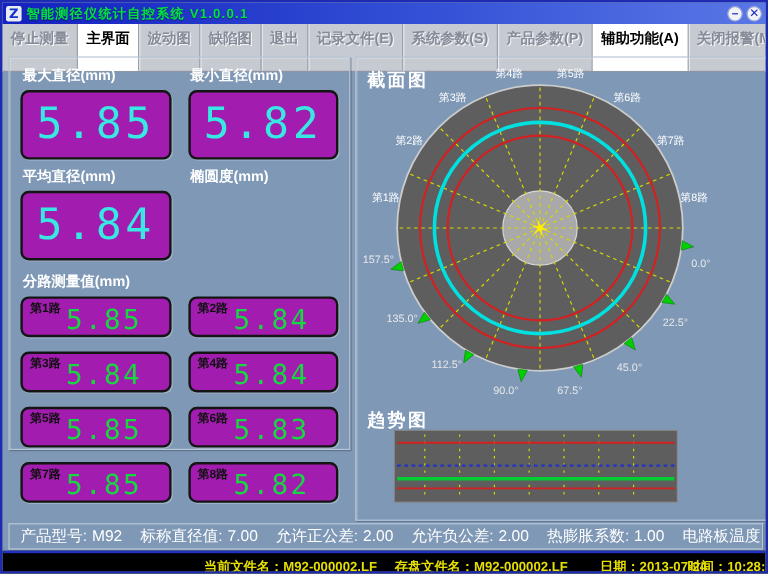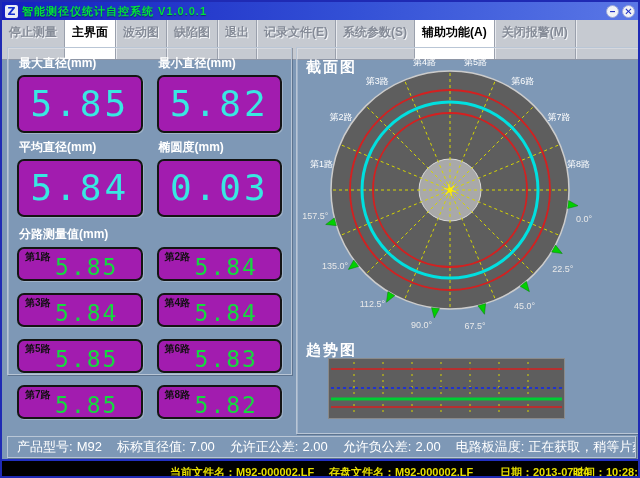--- a/index.html
+++ b/index.html
@@ -106,20 +106,21 @@
   </div>
 
   <div class="menubar" id="menubar">
       <div class="menu-item">停止测量</div>
       <div class="menu-item active">主界面</div>
       <div class="menu-item">波动图</div>
       <div class="menu-item">缺陷图</div>
       <div class="menu-item">退出</div>
       <div class="menu-item">记录文件(E)</div>
       <div class="menu-item">系统参数(S)</div>
+      <div class="menu-item">产品参数(P)</div>
       <div class="menu-item active">辅助功能(A)</div>
       <div class="menu-item">关闭报警(M)</div>
     </div>
 
   <div class="panel left">
     <div class="gauge-grid" id="gauge-grid">
         <div>
           <div class="gauge-label">最大直径(mm)</div>
           <div class="lcd gauge-box">
             <span class="gauge-value">5.85</span>
@@ -132,23 +133,20 @@
           </div>
         </div>
         <div>
           <div class="gauge-label">平均直径(mm)</div>
           <div class="lcd gauge-box">
             <span class="gauge-value">5.84</span>
           </div>
         </div>
         <div>
           <div class="gauge-label">椭圆度(mm)</div>
-          <div class="lcd gauge-box">
-            <span class="gauge-value">0.03</span>
-          </div>
         </div>
       </div>
     <div class="channels-title">分路测量值(mm)</div>
     <div class="channel-grid" id="channel-grid">
         <div class="lcd channel-box">
           <span class="channel-label">第1路</span>
           <span class="channel-value">5.85</span>
         </div>
         <div class="lcd channel-box">
           <span class="channel-label">第2路</span>
@@ -249,20 +247,21 @@
         <line x1="3" y1="41.02" x2="234" y2="41.02" stroke="#00cc33" stroke-width="3"></line>
         <line x1="3" y1="49" x2="234" y2="49" stroke="#d42020" stroke-width="1.6"></line>
       </svg>
   </div>
 
   <div class="statusstrip" id="statusstrip">
       <span class="status-field"><span class="l">产品型号:</span><span class="v">M92</span></span>
       <span class="status-field"><span class="l">标称直径值:</span><span class="v">7.00</span></span>
       <span class="status-field"><span class="l">允许正公差:</span><span class="v">2.00</span></span>
       <span class="status-field"><span class="l">允许负公差:</span><span class="v">2.00</span></span>
+      <span class="status-field"><span class="l">热膨胀系数:</span><span class="v">1.00</span></span>
       <span class="status-field"><span class="l">电路板温度:</span><span class="v">正在获取，稍等片刻..</span></span>
     </div>
 
   <div class="filebar">
     <span class="fb-current"><i style="font-style:normal">当前文件名：</i><i style="font-style:normal">M92-000002.LF</i></span>
     <span class="fb-save"><i style="font-style:normal">存盘文件名：</i><i style="font-style:normal">M92-000002.LF</i></span>
     <span class="fb-date"><i style="font-style:normal">日期：</i><i style="font-style:normal">2013-07-24</i></span>
     <span class="fb-time"><i style="font-style:normal">时间：</i><i style="font-style:normal">10:28:34</i></span>
   </div>
 

